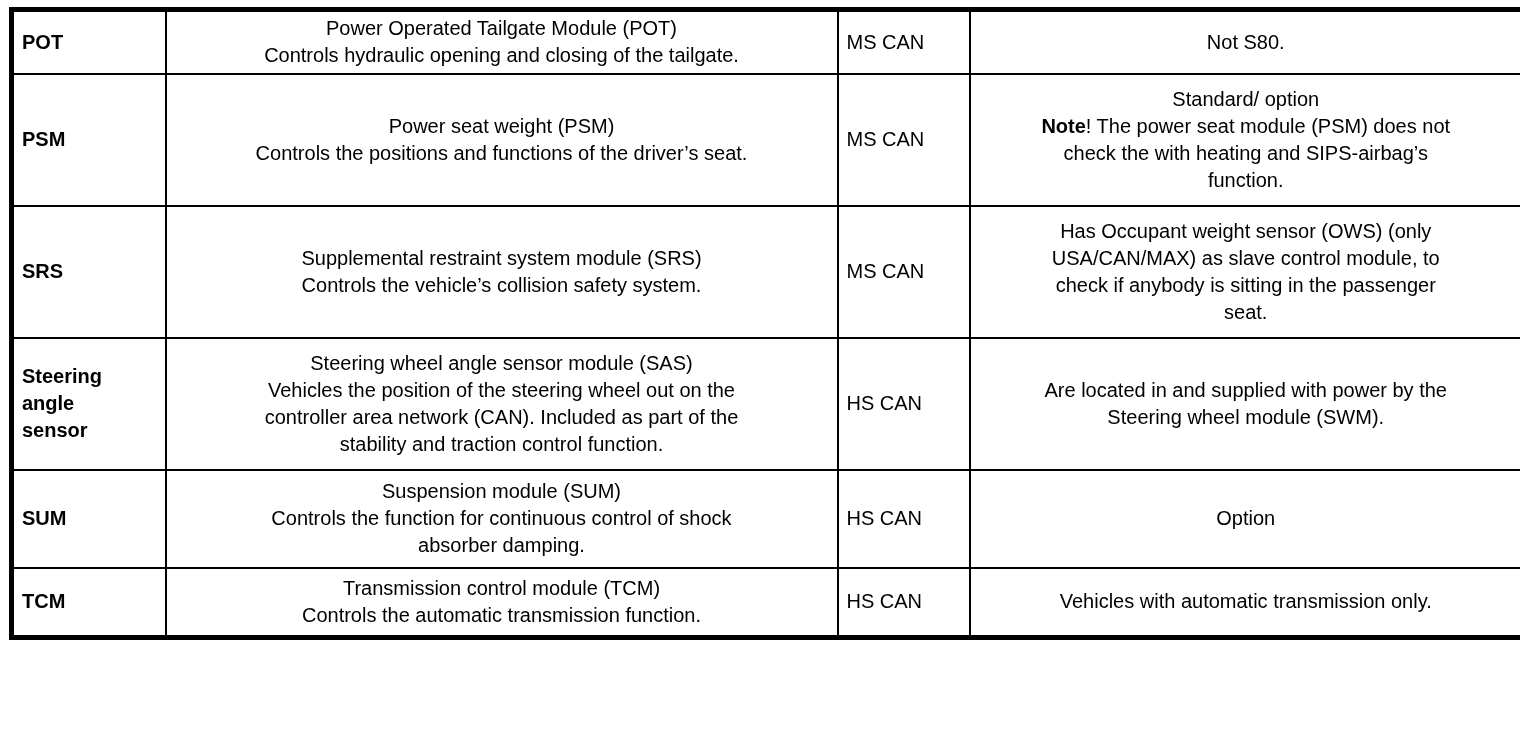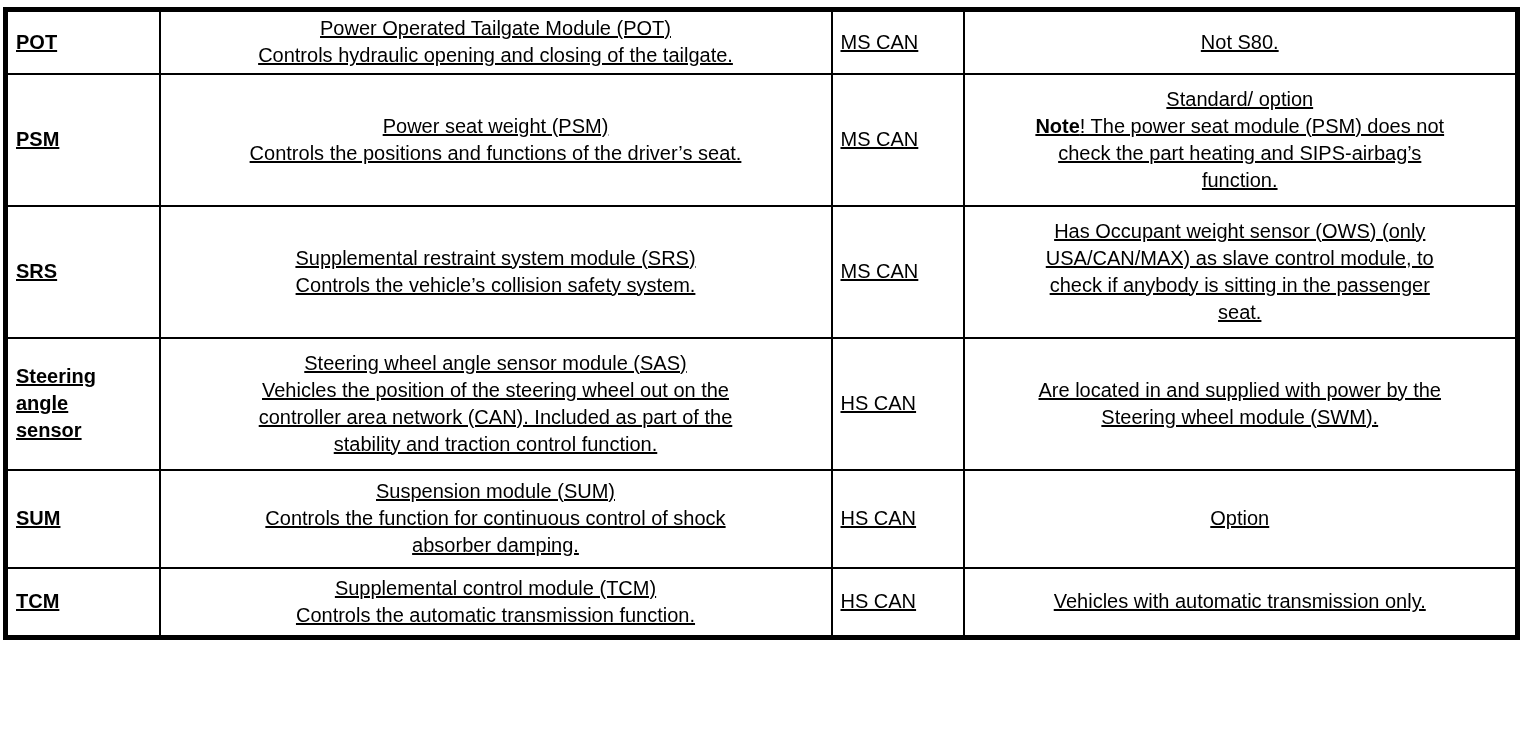--- a/index.html
+++ b/index.html
@@ -5,22 +5,21 @@
   html, body {
     margin: 0;
     padding: 0;
     background: #ffffff;
     width: 1520px;
     height: 730px;
     font-family: "Liberation Sans", sans-serif;
     color: #000000;
   }
   .page {
-    padding: 7px 0 0 3px;
-    text-decoration: underline;
+    padding: 7px 0 0 9px;
   }
   table.module-table {
     border-collapse: collapse;
     table-layout: fixed;
     width: 1512px;
     border: 5px solid #000000;
   }
   table.module-table td {
     border: 2px solid #000000;
     vertical-align: middle;
@@ -77,21 +76,21 @@
             <div class="line">PSM</div>
           </td>
           <td class="col-desc">
             <div class="line">Power seat weight (PSM)</div>
             <div class="line">Controls the positions and functions of the driver’s seat.</div>
           </td>
           <td class="col-net">MS CAN</td>
           <td class="col-notes">
             <div class="line">Standard/ option</div>
             <div class="line"><span class="bold">Note</span><span>! The power seat module (PSM) does not</span></div>
-            <div class="line">check the part heating and SIPS-airbag’s</div>
+            <div class="line">check the with heating and SIPS-airbag’s</div>
             <div class="line">function.</div>
           </td>
         </tr>
         <tr style="height: 132px;">
           <td class="col-abbr">
             <div class="line">SRS</div>
           </td>
           <td class="col-desc">
             <div class="line">Supplemental restraint system module (SRS)</div>
             <div class="line">Controls the vehicle’s collision safety system.</div>
@@ -134,21 +133,21 @@
           <td class="col-net">HS CAN</td>
           <td class="col-notes">
             <div class="line">Option</div>
           </td>
         </tr>
         <tr style="height: 70px;">
           <td class="col-abbr">
             <div class="line">TCM</div>
           </td>
           <td class="col-desc">
-            <div class="line">Supplemental control module (TCM)</div>
+            <div class="line">Transmission control module (TCM)</div>
             <div class="line">Controls the automatic transmission function.</div>
           </td>
           <td class="col-net">HS CAN</td>
           <td class="col-notes">
             <div class="line">Vehicles with automatic transmission only.</div>
           </td>
         </tr>
       </tbody>
   </table>
 </div>

